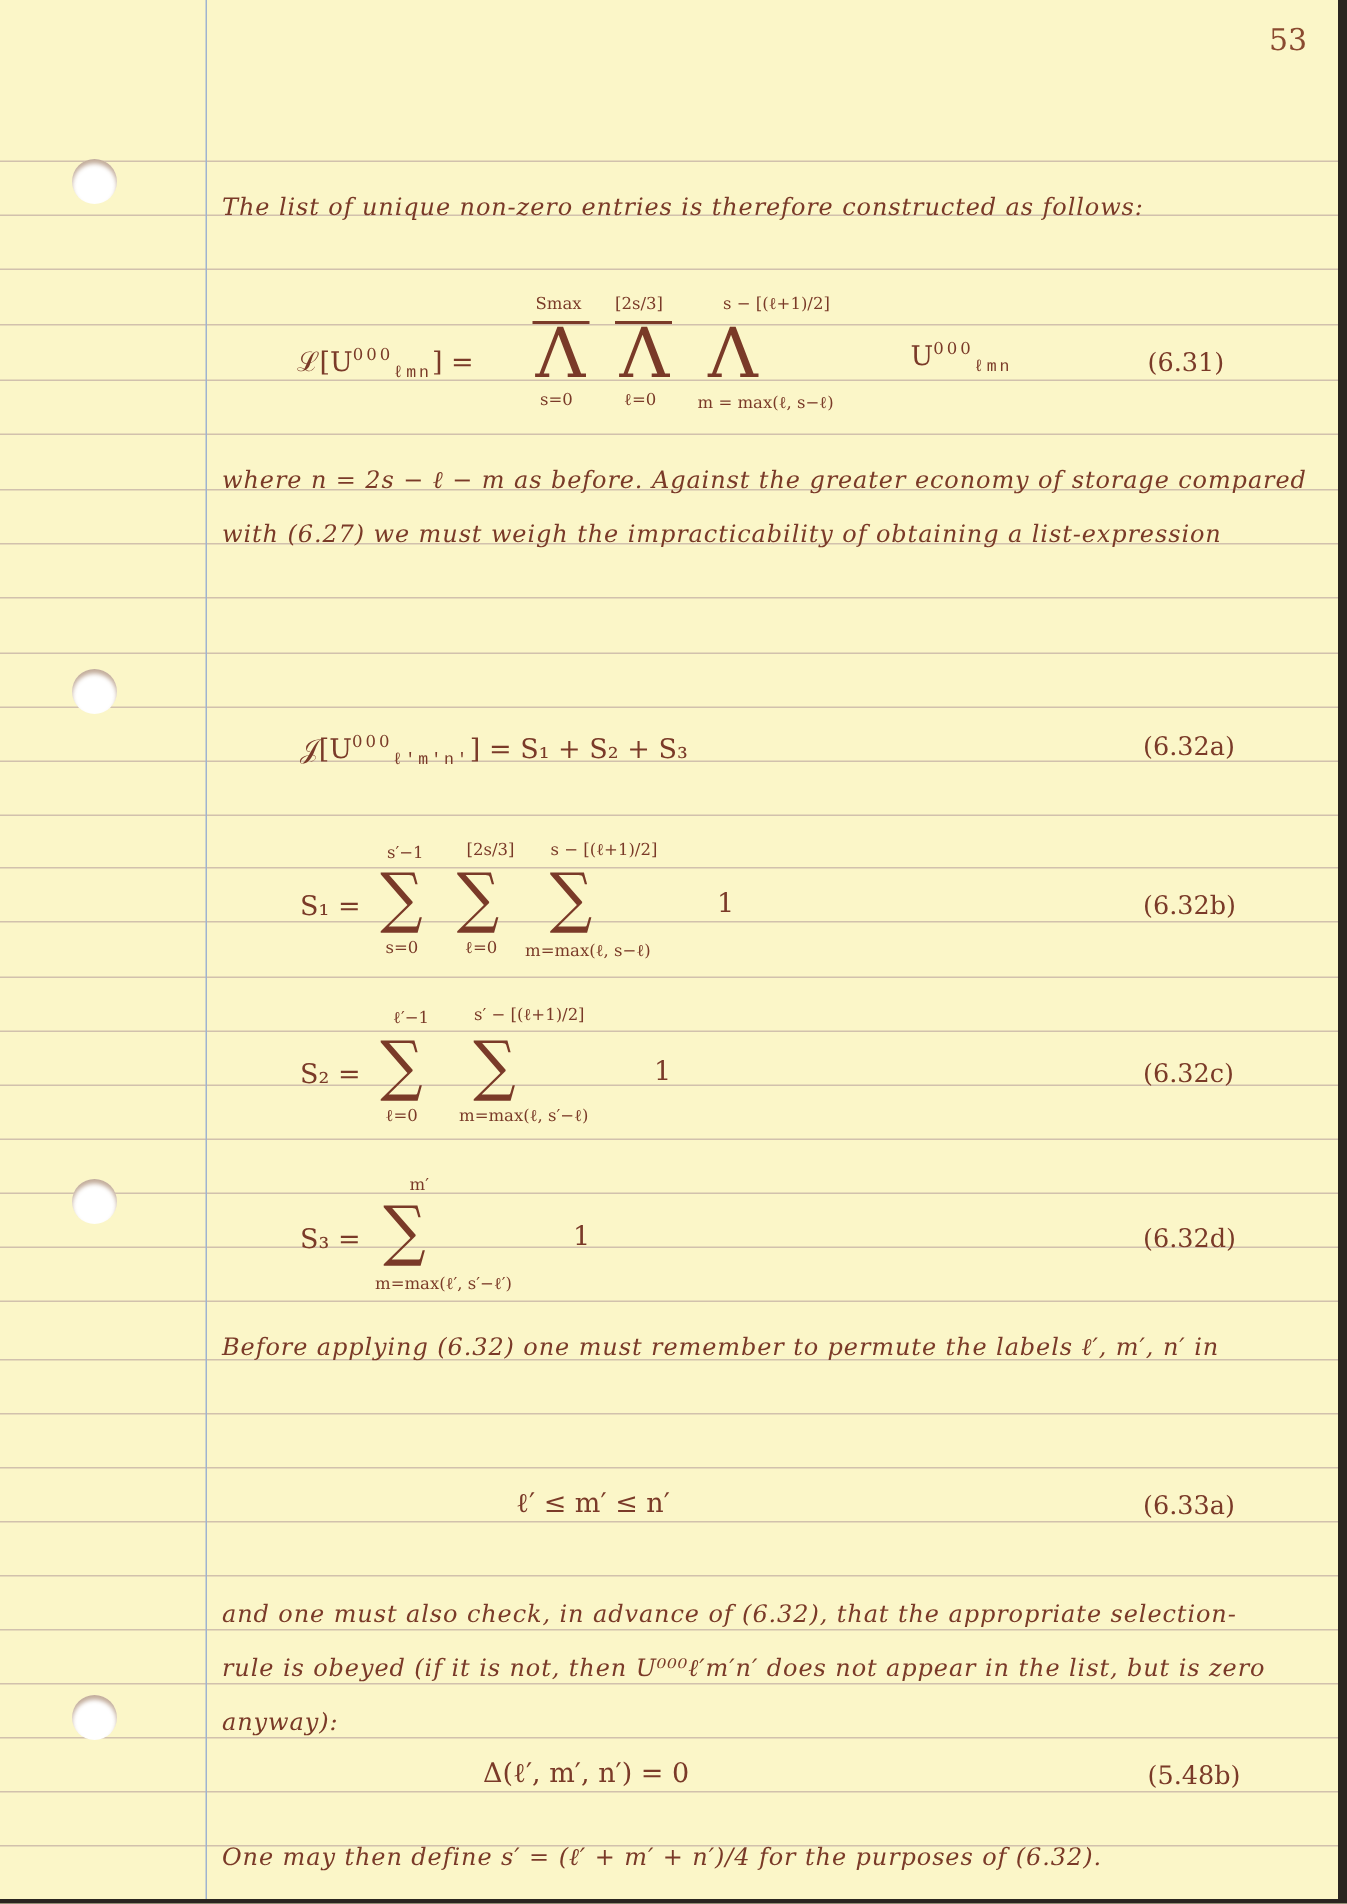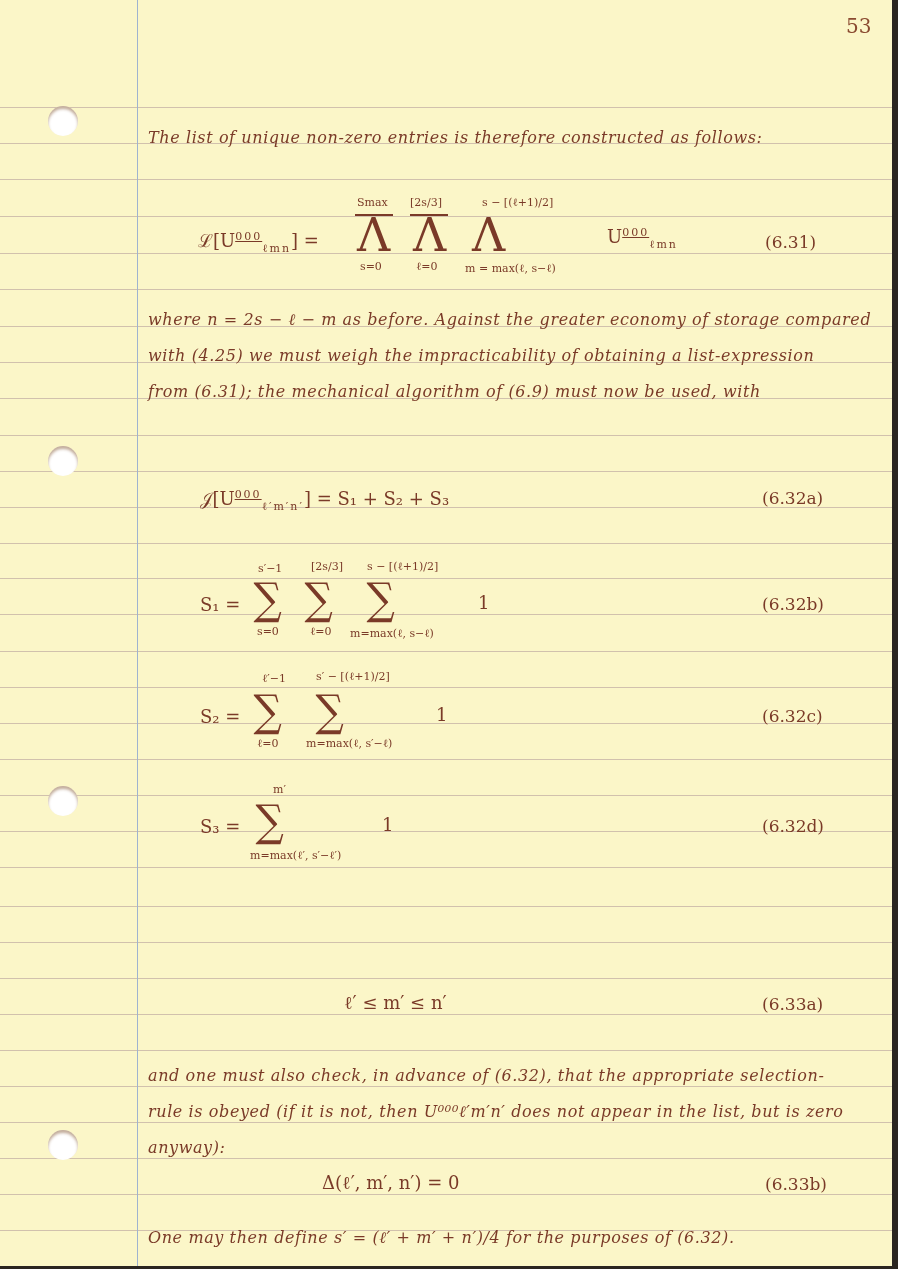--- a/index.html
+++ b/index.html
@@ -16,22 +16,22 @@
   .margin-line { position:absolute; left:137px; top:0; width:1px; height:1266px; background:#9fb3cf; }
   .hole { position:absolute; width:30px; height:30px; border-radius:50%; background:#ffffff;
           box-shadow: inset 0 3px 3px rgba(120,70,30,0.45); }
   .t { position:absolute; white-space:nowrap; font-style:italic; font-size:16px; letter-spacing:0.6px; color:#7a3a28; }
   .eq { position:absolute; white-space:nowrap; font-size:18px; color:#7a3a28; }
   .small { position:absolute; white-space:nowrap; font-size:11px; color:#7a3a28; }
   .eqno { position:absolute; white-space:nowrap; font-size:17px; color:#7a3a28; }
   .sigma { position:absolute; font-size:44px; line-height:44px; color:#7a3a28; transform:scaleX(0.9); }
   .lambda { position:absolute; font-size:46px; line-height:46px; color:#7a3a28; }
   .bar { position:absolute; height:2px; background:#7a3a28; }
-  .sup { font-size:11px; vertical-align:super; letter-spacing:2px;text-decoration:underline; }
-  .sub { font-size:11px; vertical-align:sub; letter-spacing:2px; }
+  .sup { font-size:11px; vertical-align:super; letter-spacing:2px; }
+  .sub { font-size:11px; vertical-align:sub; letter-spacing:2px;font-family:Liberation Mono, monospace; }
   .pagenum { position:absolute; left:846px; top:14px; font-size:20px; color:#8a4a30; }
 </style>
 </head>
 <body>
 
 <div class="page">
 
   <div>
     <div class="rule" style="top:107px"></div>
     <div class="rule" style="top:143px"></div>
@@ -97,22 +97,21 @@
     <div class="lambda" style="left:472px;top:212px">Λ</div>
     <div class="small" style="left:465px;top:262px">m = max(ℓ, s−ℓ)</div>
 
     <div class="eq" style="left:607px;top:226px">
       <span>U</span><span class="sup">000</span><span class="sub">ℓmn</span>
     </div>
     <div class="eqno" style="left:765px;top:232px">(6.31)</div>
   </div>
 
   <div class="t" style="left:148px;top:310px">where n = 2s − ℓ − m as before. Against the greater economy of storage compared</div>
-  <div class="t" style="left:148px;top:346px">with (4.25) we must weigh the impracticability of obtaining a list-expression</div>
-  <div class="t" style="left:148px;top:382px">from (6.31); the mechanical algorithm of (6.9) must now be used, with</div>
+  <div class="t" style="left:148px;top:346px">with (6.27) we must weigh the impracticability of obtaining a list-expression</div>
 
   <div class="eq" style="left:200px;top:488px">
     <span>𝒥[U</span><span class="sup">000</span><span class="sub">ℓ′m′n′</span><span>] = S₁ + S₂ + S₃</span>
   </div>
   <div class="eqno" style="left:762px;top:488px">(6.32a)</div>
 
   <div>
     <div class="eq" style="left:200px;top:594px">S₁ =</div>
     <div class="small" style="left:258px;top:562px">s′−1</div>
     <div class="sigma" style="left:252px;top:577px">∑</div>
@@ -147,26 +146,27 @@
   <div>
     <div class="eq" style="left:200px;top:816px">S₃ =</div>
     <div class="small" style="left:273px;top:783px">m′</div>
     <div class="sigma" style="left:254px;top:799px">∑</div>
     <div class="small" style="left:250px;top:849px">m=max(ℓ′, s′−ℓ′)</div>
 
     <div class="eq" style="left:382px;top:814px">1</div>
     <div class="eqno" style="left:762px;top:816px">(6.32d)</div>
   </div>
 
+  <div class="t" style="left:148px;top:888px">Before applying (6.32) one must remember to permute the labels ℓ′, m′, n′ in</div>
 
   <div class="eq" style="left:344px;top:992px">ℓ′ ≤ m′ ≤ n′</div>
   <div class="eqno" style="left:762px;top:994px">(6.33a)</div>
 
   <div class="t" style="left:148px;top:1066px">and one must also check, in advance of (6.32), that the appropriate selection-</div>
   <div class="t" style="left:148px;top:1102px">rule is obeyed (if it is not, then U⁰⁰⁰ℓ′m′n′ does not appear in the list, but is zero</div>
   <div class="t" style="left:148px;top:1138px">anyway):</div>
 
   <div class="eq" style="left:322px;top:1172px">Δ(ℓ′, m′, n′) = 0</div>
-  <div class="eqno" style="left:765px;top:1174px">(6.33b)</div>
+  <div class="eqno" style="left:765px;top:1174px">(5.48b)</div>
 
   <div class="t" style="left:148px;top:1228px">One may then define s′ = (ℓ′ + m′ + n′)/4 for the purposes of (6.32).</div>
 
 </div>
 
 </body></html>

